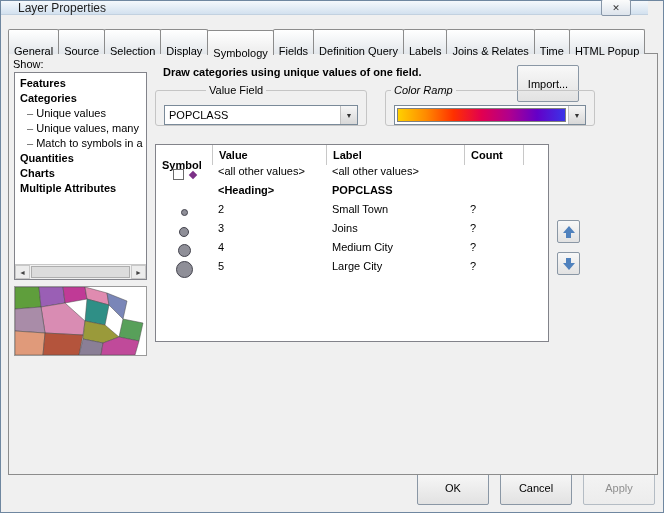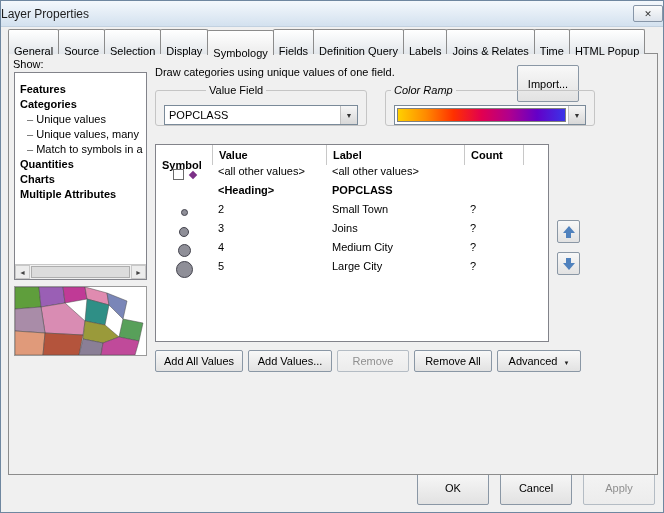--- a/index.html
+++ b/index.html
@@ -9,23 +9,23 @@
     font-family:"Liberation Sans", sans-serif;
     font-size:11px; color:#000;
     background:#fff;
   }
   .dialog {
     position:relative; width:664px; height:513px;
     border:1px solid #6f87a0; background:#f0f0f0;
   }
   
   .titlebar {
-    position:absolute; top:0; left:0; right:0; height:26px;
+    position:absolute; top:0; left:0; right:15px; height:14px;
     background:linear-gradient(#f4f8fc,#d3e1ef);
-    display:flex; align-items:center; padding:0 0;
+    display:flex; align-items:center; padding:0 17px;
     border-bottom:1px solid #c2d1e0;
   }
   .title { font-size:12px; color:#1e1e1e; }
   .close-btn {
     margin-left:auto; width:30px; height:17px;
     display:flex; align-items:center; justify-content:center;
     background:linear-gradient(#fbfbfb,#dde4ec);
     border:1px solid #8796a8; border-radius:2px;
     font-size:9px; color:#333; padding:0; cursor:default;
   }
@@ -50,21 +50,21 @@
     position:absolute; top:52px; left:7px; width:650px; height:422px;
     border:1px solid #8c8c8c; background:#f0f0f0; z-index:2;
   }
   .show-label { position:absolute; left:4px; top:4px; }
   
   .tree {
     position:absolute; left:5px; top:18px; width:133px; height:208px;
     background:#fff; border:1px solid #82838a;
     display:flex; flex-direction:column; overflow:hidden;
   }
-  .tree-items { flex:1; padding-top:9px; overflow:hidden; }
+  .tree-items { flex:1; padding-top:3px; overflow:hidden; }
   .tree-item { line-height:15px; padding-left:5px; white-space:nowrap; cursor:default; }
   .tree-item.cat { font-weight:bold; }
   .tree-item.sub { padding-left:12px; font-weight:normal; }
   .tree-item.sub::before { content:"– "; color:#555; }
   .hscroll {
     height:15px; background:#f0f0f0; border-top:1px solid #c8c8c8;
     display:flex; align-items:stretch;
   }
   .scroll-arrow {
     width:15px; display:flex; align-items:center; justify-content:center;
@@ -73,21 +73,21 @@
   .scroll-arrow.left::before { content:"◄"; }
   .scroll-arrow.right::before { content:"►"; }
   .scroll-thumb { flex:1; margin:1px; background:#dcdcdc; border:1px solid #aeaeae; }
   
   .map {
     position:absolute; left:5px; top:232px; width:133px; height:70px;
     border:1px solid #9a9a9a; background:#fff;
   }
   .map svg { display:block; }
   
-  .draw-header { position:absolute; left:146px; top:12px; font-weight:normal; }
+  .draw-header { position:absolute; left:154px; top:12px; font-weight:bold; }
   .btn {
     display:flex; align-items:center; justify-content:center;
     background:linear-gradient(#f8f8f8,#e2e2e2);
     border:1px solid #8a97a5; border-radius:2px;
     font-size:11px; font-family:inherit; padding:0; cursor:default; color:#000;
   }
   .btn.disabled { color:#8f8f8f; background:linear-gradient(#f4f4f4,#ececec); border-color:#b4bcc4; }
   .import-btn { position:absolute; left:508px; top:11px; width:62px; height:37px; }
   
   .fs { position:absolute; border:1px solid #c5c5c5; border-radius:3px; padding:0; margin:0; background:transparent; }
@@ -300,30 +300,20 @@
 
     <button class="btn updown updown-up">
       <span class="tri-up"></span>
       <span class="stem"></span>
     </button>
     <button class="btn updown updown-down">
       <span class="stem"></span>
       <span class="tri-down"></span>
     </button>
 
-    <div class="actions">
-      <button class="btn b-addall">Add All Values</button>
-      <button class="btn b-addval">Add Values...</button>
-      <button class="btn b-remove disabled">Remove</button>
-      <button class="btn b-removeall">Remove All</button>
-      <button class="btn b-advanced">
-        <span>Advanced</span>
-        <span class="caret"></span>
-      </button>
-    </div>
 
   </div>
 
   <div class="footer">
     <button class="btn">OK</button>
     <button class="btn">Cancel</button>
     <button class="btn disabled">Apply</button>
   </div>
 
 </div>

